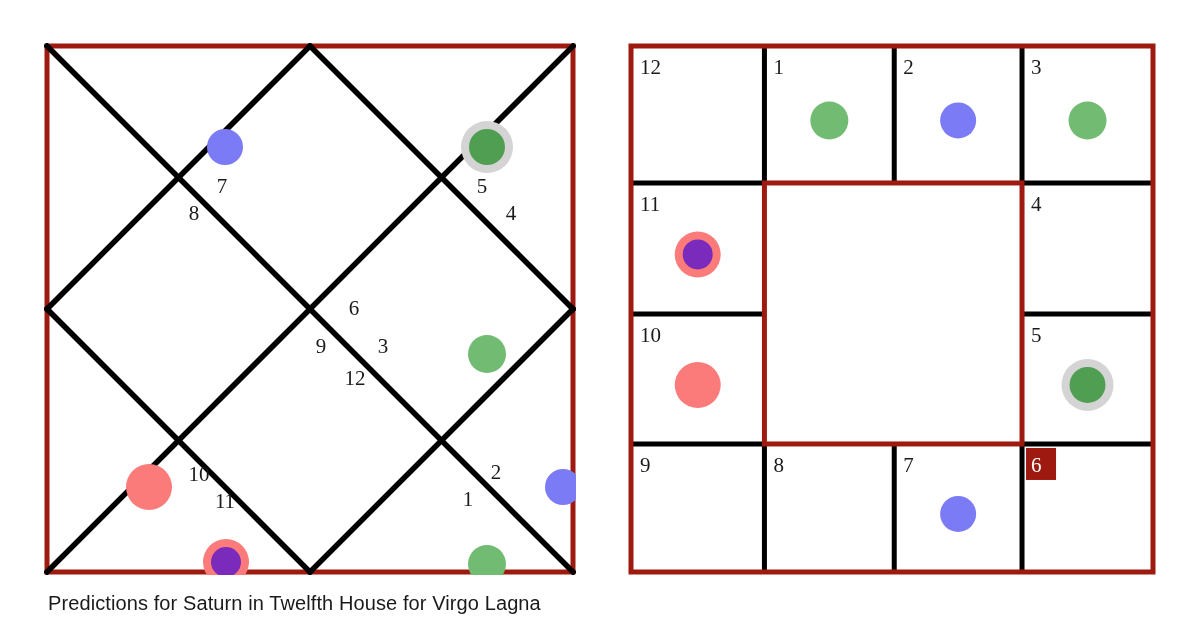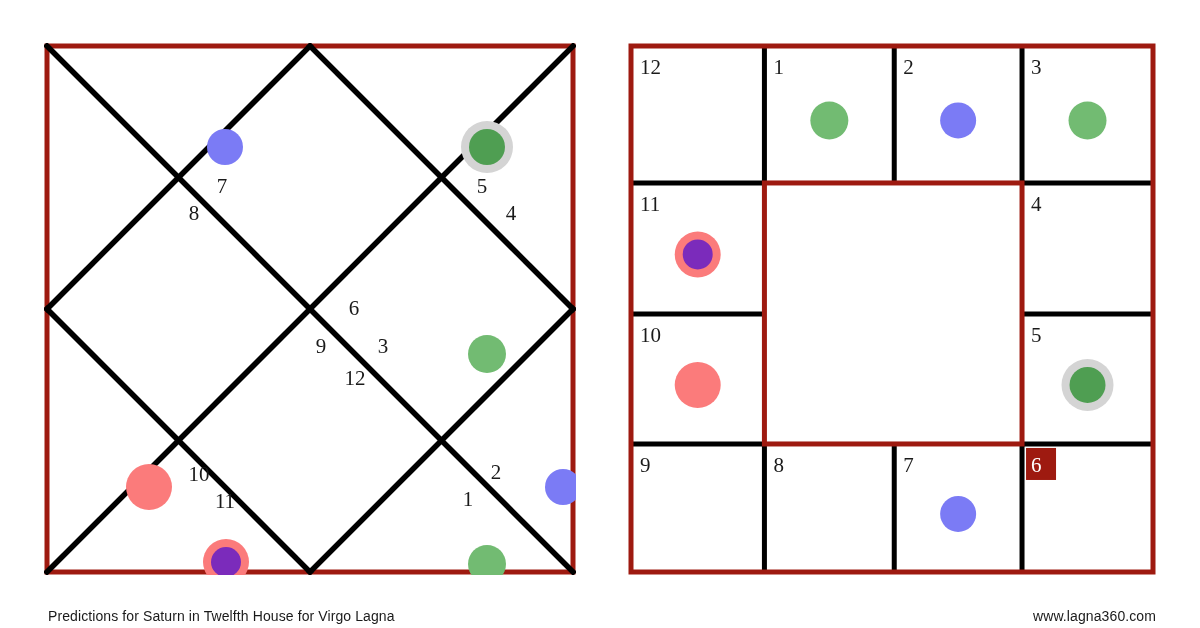--- a/index.html
+++ b/index.html
@@ -38,25 +38,24 @@
     position: absolute;
     left: 628px;
     top: 43px;
     width: 528px;
     height: 532px;
   }
 
   
   .caption {
     position: absolute;
-    font-size: 14px;
+    font-size: 20px;
     color: #1a1a1a;
     white-space: nowrap;
     letter-spacing: 0.1px;
-    margin-top: 16px;
   }
   #caption-left  { left: 48px;  top: 592px; }
   #caption-right { right: 44px; top: 592px; }
 
   
   .house-num {
     font-family: "Liberation Serif", serif;
     font-size: 21px;
     fill: #1a1a1a;
   }
@@ -142,15 +141,14 @@
         <text x="145.4232" y="428.9716" text-anchor="start" class="house-num">8</text>
         <text x="275.2446" y="428.9716" text-anchor="start" class="house-num">7</text>
         <circle cx="330.13739999999996" cy="470.98580000000004" r="18" fill="#7b7bf5"></circle>
         <rect x="398.0302" y="404.9716" width="30" height="32" fill="#9e1a10"></rect>
         <text x="403.0302" y="428.9716" text-anchor="start" class="house-num-lagna">6</text>
       </svg>
   </div>
 
   <div class="caption" id="caption-left">Predictions for Saturn in Twelfth House for Virgo Lagna</div>
 
-  <div class="caption" id="caption-right">www.lagna360.com</div>
 
 </div>
 
 </body></html>

